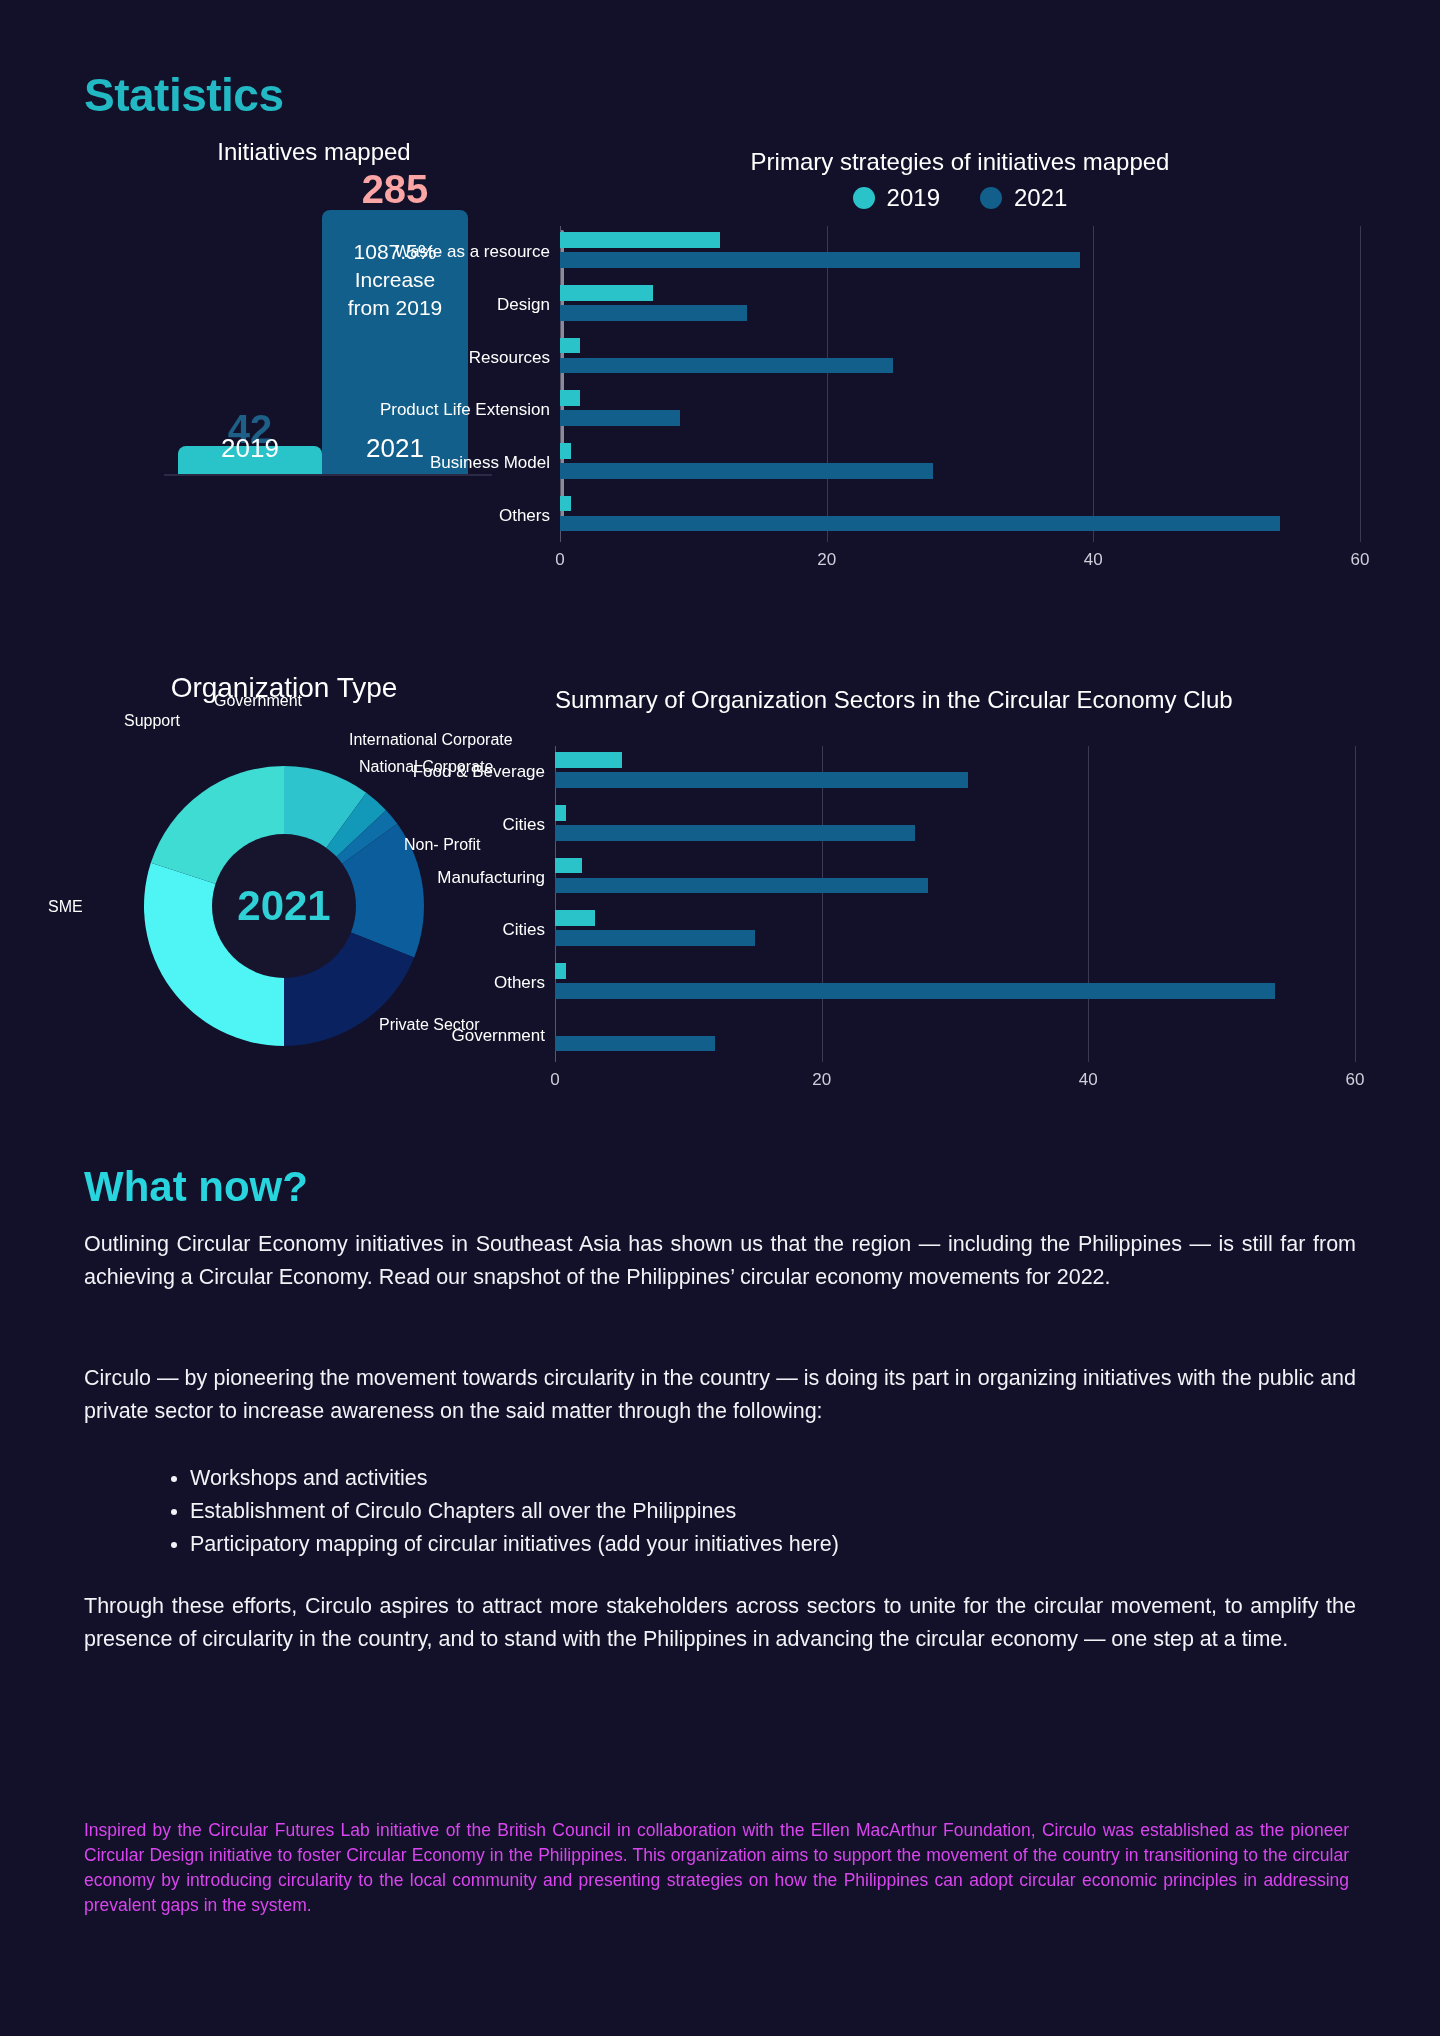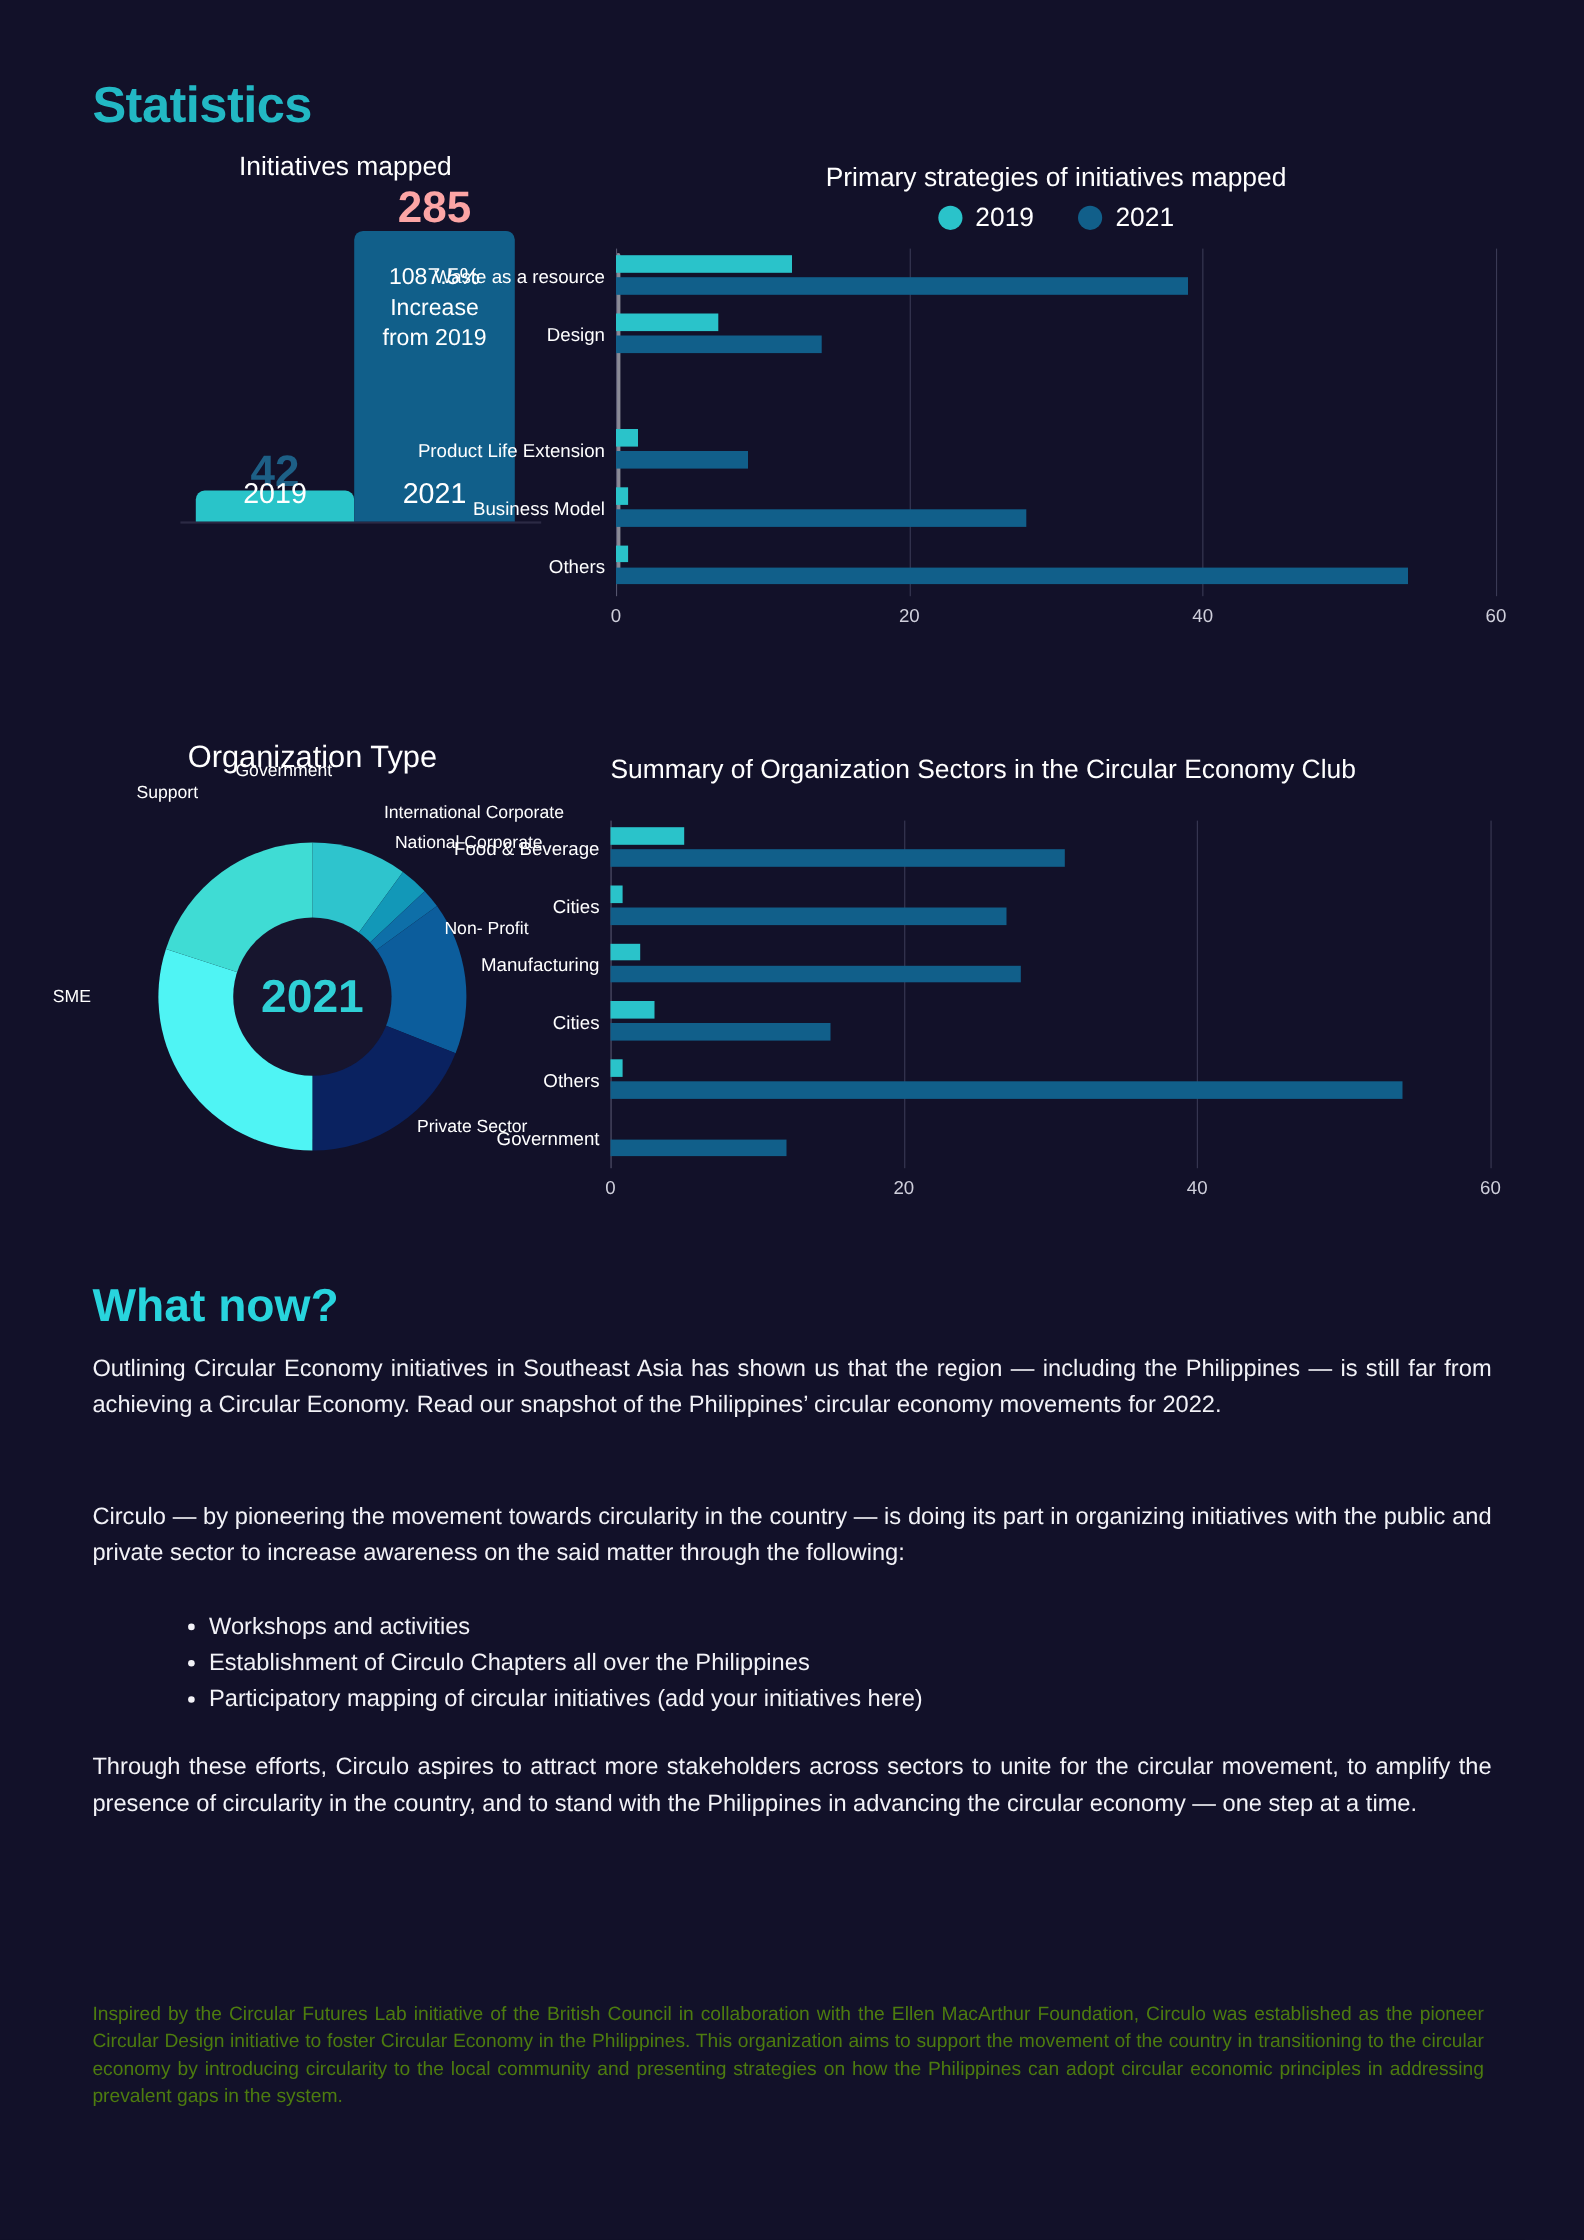--- a/index.html
+++ b/index.html
@@ -93,21 +93,21 @@
   .bullets { position: absolute; left: 150px; top: 1462px; width: 1200px; }
   .bullets li { color:#f2f2f7; font-size: 21.5px; line-height: 33px; margin-left: 40px; }
   .p3 { top: 1590px; }
 
   
   .logo-wrap { position: absolute; left: 84px; top: 1730px; display:flex; align-items:center; gap: 22px; }
   .logo-mark { width: 78px; height: 78px; }
   .logo-word { color:#fff; font-size: 42px; font-weight: bold; letter-spacing: -0.5px; }
   .footer-text {
     position: absolute; left: 84px; top: 1818px; width: 1265px;
-    color:#4d7c0f; font-size: 17.5px; line-height: 25px; text-align: justify;
+    color:#d946ef; font-size: 17.5px; line-height: 25px; text-align: justify;
   }
 </style>
 </head>
 <body>
 
 <div class="page">
 
   <div class="stats-title">Statistics</div>
 
   <div class="init-wrap">
@@ -157,20 +157,25 @@
           <div class="cat-row" style="top: 0%; height: 16.6667%;">
             <div class="cat-label">Waste as a resource</div>
             <div class="hbar y19" style="width: 20%; height: 30%; top: 12%; left: 0px; background: rgb(42, 195, 202);"></div>
             <div class="hbar y21" style="width: 65%; height: 30%; top: 50%; left: 0px; background: rgb(17, 95, 138);"></div>
           </div>
           <div class="cat-row" style="top: 16.6667%; height: 16.6667%;">
             <div class="cat-label">Design</div>
             <div class="hbar y19" style="width: 11.6667%; height: 30%; top: 12%; left: 0px; background: rgb(42, 195, 202);"></div>
             <div class="hbar y21" style="width: 23.3333%; height: 30%; top: 50%; left: 0px; background: rgb(17, 95, 138);"></div>
           </div>
+          <div class="cat-row" style="top: 33.3333%; height: 16.6667%;">
+            <div class="cat-label">Resources</div>
+            <div class="hbar y19" style="width: 2.5%; height: 30%; top: 12%; left: 0px; background: rgb(42, 195, 202);"></div>
+            <div class="hbar y21" style="width: 41.6667%; height: 30%; top: 50%; left: 0px; background: rgb(17, 95, 138);"></div>
+          </div>
           <div class="cat-row" style="top: 50%; height: 16.6667%;">
             <div class="cat-label">Product Life Extension</div>
             <div class="hbar y19" style="width: 2.5%; height: 30%; top: 12%; left: 0px; background: rgb(42, 195, 202);"></div>
             <div class="hbar y21" style="width: 15%; height: 30%; top: 50%; left: 0px; background: rgb(17, 95, 138);"></div>
           </div>
           <div class="cat-row" style="top: 66.6667%; height: 16.6667%;">
             <div class="cat-label">Business Model</div>
             <div class="hbar y19" style="width: 1.33333%; height: 30%; top: 12%; left: 0px; background: rgb(42, 195, 202);"></div>
             <div class="hbar y21" style="width: 46.6667%; height: 30%; top: 50%; left: 0px; background: rgb(17, 95, 138);"></div>
           </div>

